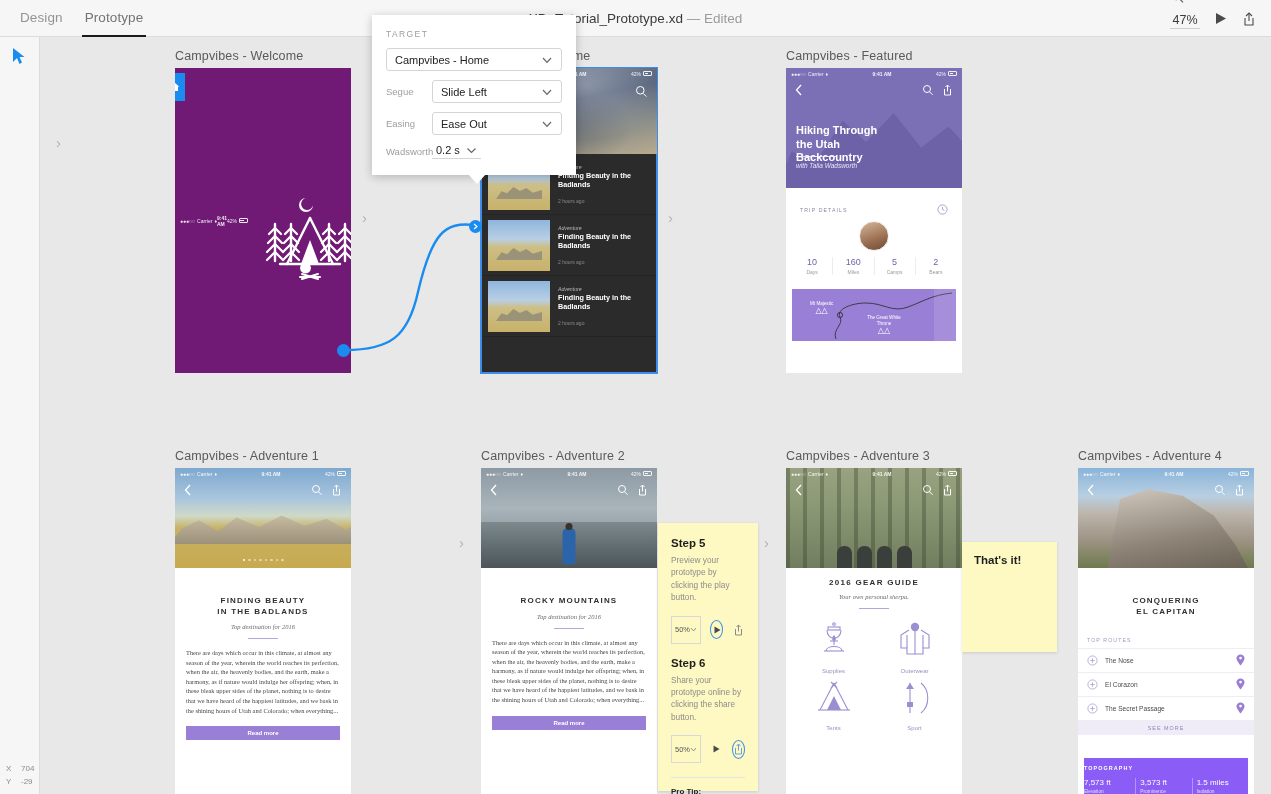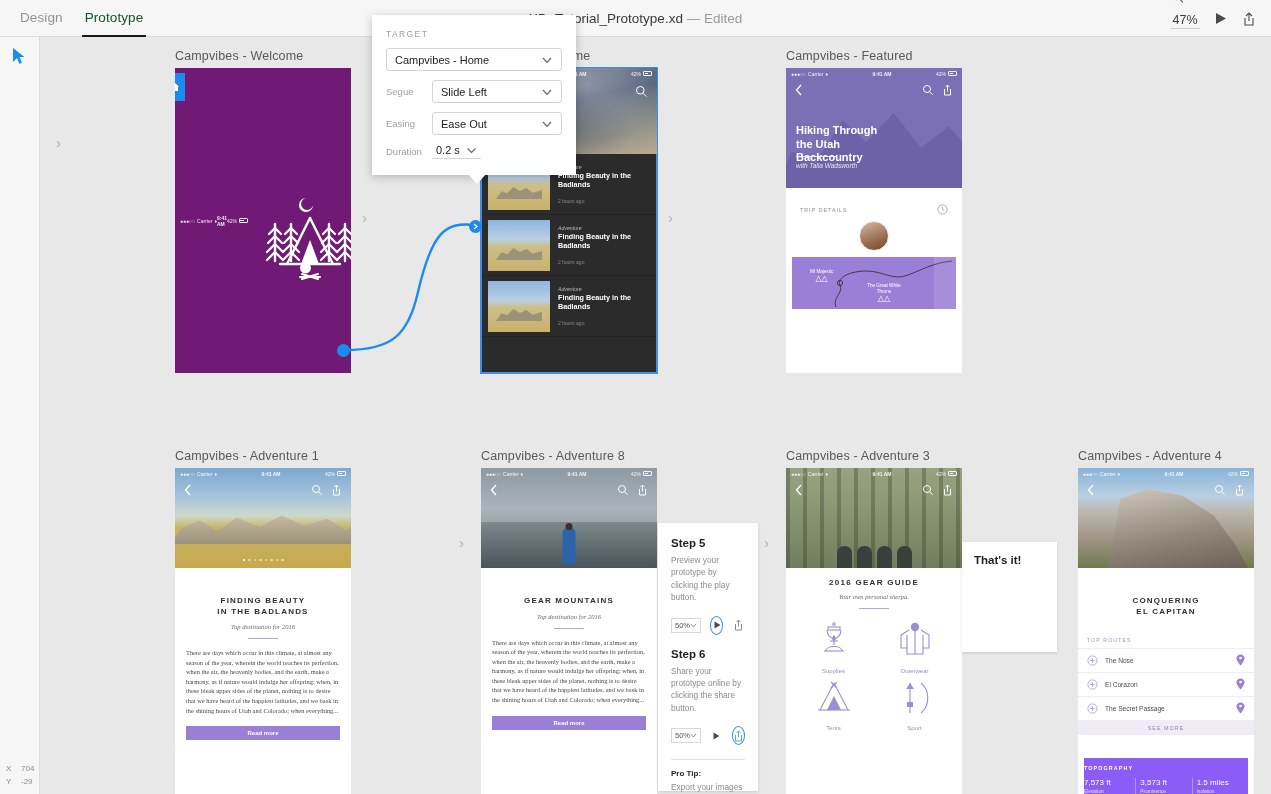--- a/index.html
+++ b/index.html
@@ -14,21 +14,21 @@
   .topbar {
     position: absolute; left: 0; top: 0; width: 1271px; height: 37px;
     background: #f6f6f6; border-bottom: 1px solid #dcdcdc;
     display: flex; align-items: center;
   }
   .tabs { display: flex; align-items: center; height: 37px; padding-left: 20px; gap: 22px; }
   .tab {
     font-size: 13.5px; color: #949494; height: 37px; line-height: 36px;
     position: relative; cursor: default; letter-spacing: .1px;
   }
-  .tab.active { color: #14532d; }
+  .tab.active { color: #737373; }
   .tab.active:after {
     content: ""; position: absolute; left: -3px; right: -3px; bottom: 0;
     height: 2px; background: #1a1a1a;
   }
   .doctitle {
     position: absolute; left: 0; right: 0; top: 0; height: 37px; line-height: 37px;
     text-align: center; font-size: 13.5px; color: #3b3b3b;
   }
   .doctitle .edited { color: #9a9a9a; }
   .topright {
@@ -228,26 +228,26 @@
   .topo { margin: 23px 6px 0; background: #8b5cf6; padding: 7px 0 9px; position: relative; }
   .topo-l { font-size: 5.4px; letter-spacing: 1.1px; color: #fff; font-weight: bold; }
   .topo-row { display: flex; margin-top: 7px; }
   .topo-c { flex: 1; border-right: 1px solid rgba(255,255,255,.35); text-align: left; padding-left: 4px; }
   .topo-c:first-child { padding-left: 0; }
   .topo-c:last-child { border-right: none; }
   .topo-v { font-size: 8px; color: #fff; }
   .topo-k { font-size: 4.8px; color: #e6ddf7; margin-top: 2px; }
 
   
-  .note { position: absolute; background: #ffffff; box-shadow: 0 1px 3px rgba(0,0,0,.13); }
+  .note { position: absolute; background: #fef9c3; box-shadow: 0 1px 3px rgba(0,0,0,.13); }
   .note-h { font-size: 11.5px; font-weight: bold; color: #1f1f1f; }
   .note-p { font-size: 8.3px; line-height: 12.4px; color: #8c8c8c; margin-top: 5px; }
   .note-row { display: flex; align-items: center; gap: 9px; margin-top: 12px; }
   .note-zoom {
-    display: flex; align-items: center; justify-content: space-between; width: 38px; height: 15px;
+    display: flex; align-items: center; justify-content: space-between; width: 38px; height: 28px;
     border: 1px solid #d8d8d8; font-size: 7.5px; color: #555; padding: 0 3px;
   }
   .ring { width: 19px; height: 19px; border-radius: 50%; border: 1px solid #3c8ee8; display: flex; align-items: center; justify-content: center; }
   .plain { width: 19px; height: 19px; display: flex; align-items: center; justify-content: center; }
   .note-div { height: 1px; background: #e4e4e4; margin: 14px 0 9px; }
   .note-tip-h { font-size: 8px; font-weight: bold; color: #1f1f1f; }
 
   
   .popup {
     position: absolute; left: 372px; top: 15px; width: 204px; background: #fff;
@@ -508,20 +508,38 @@
             <span class="trip-label">TRIP DETAILS</span>
             <span>
               <svg width="11" height="11" viewBox="0 0 11 11">
                   <circle cx="5.5" cy="5.5" r="4.6" fill="none" stroke="#9a8fc4" stroke-width=".8"></circle>
                   <line x1="5.5" y1="5.5" x2="5.5" y2="2.8" stroke="#9a8fc4" stroke-width=".8"></line>
                   <line x1="5.5" y1="5.5" x2="7.4" y2="6.4" stroke="#9a8fc4" stroke-width=".8"></line>
                 </svg>
             </span>
           </div>
           <div class="avatar"></div>
+          <div class="stats">
+            <div class="stat">
+              <div class="v">10</div>
+              <div class="l">Days</div>
+            </div>
+            <div class="stat">
+              <div class="v">160</div>
+              <div class="l">Miles</div>
+            </div>
+            <div class="stat">
+              <div class="v">5</div>
+              <div class="l">Camps</div>
+            </div>
+            <div class="stat">
+              <div class="v">2</div>
+              <div class="l">Bears</div>
+            </div>
+          </div>
         </div>
         <div class="mapband">
           <svg class="maptrail" viewBox="0 0 164 52" preserveAspectRatio="none">
             <path d="M44 50 C40 40, 52 36, 48 28 C44 20, 60 14, 74 14 C92 14, 100 24, 116 18 C130 13, 140 6, 160 4" fill="none" stroke="#3e3a48" stroke-width="1"></path>
             <circle cx="48" cy="26" r="2.6" fill="none" stroke="#3e3a48" stroke-width="1"></circle>
           </svg>
           <div class="mappin" style="left:18px; top:12px;">
             <span>Mt Majestic</span><br><span class="mapmtn">△△</span>
           </div>
           <div class="mappin" style="left:70px; top:26px; width:44px;">
@@ -583,21 +601,21 @@
           <div class="adv-title">FINDING BEAUTY<br>IN THE BADLANDS</div>
           <div class="adv-sub">Top destination for 2016</div>
           <div class="adv-rule"></div>
           <div class="adv-para">There are days which occur in this climate, at almost any season of the year, wherein the world reaches its perfection, when the air, the heavenly bodies, and the earth, make a harmony, as if nature would indulge her offspring; when, in these bleak upper sides of the planet, nothing is to desire that we have heard of the happiest latitudes, and we bask in the shining hours of Utah and Colorado; when everything...</div>
           <div class="readmore">Read more</div>
         </div>
       </div>
     </div>
 
     <div class="board" style="left:441px; top:412px;">
-      <div class="board-title">Campvibes - Adventure 8</div>
+      <div class="board-title">Campvibes - Adventure 2</div>
       <div class="phone" style="height:340px;">
         <div class="adv-hero hero-rocky">
           <div class="statusbar dark">
             <span class="sb-l">
               ●●●○○ <span>Carrier</span> ♦
             </span>
             <span class="sb-c">9:41 AM</span>
             <span class="sb-r">
               <span>42%</span>
                 <i class="batt"></i>
@@ -621,21 +639,21 @@
                     <path d="M2.5 5 L2.5 11 L8.5 11 L8.5 5" fill="none" stroke="#fff" stroke-width="1"></path>
                     <line x1="5.5" y1="1" x2="5.5" y2="7.5" stroke="#fff" stroke-width="1"></line>
                     <polyline points="3.5,3 5.5,1 7.5,3" fill="none" stroke="#fff" stroke-width="1"></polyline>
                   </svg>
               </span>
             </span>
           </div>
           <div class="hiker"></div>
         </div>
         <div class="adv-body">
-          <div class="adv-title">GEAR MOUNTAINS</div>
+          <div class="adv-title">ROCKY MOUNTAINS</div>
           <div class="adv-sub">Top destination for 2016</div>
           <div class="adv-rule"></div>
           <div class="adv-para">There are days which occur in this climate, at almost any season of the year, wherein the world reaches its perfection, when the air, the heavenly bodies, and the earth, make a harmony, as if nature would indulge her offspring; when, in these bleak upper sides of the planet, nothing is to desire that we have heard of the happiest latitudes, and we bask in the shining hours of Utah and Colorado; when everything...</div>
           <div class="readmore">Read more</div>
         </div>
       </div>
     </div>
 
     <div class="board" style="left:746px; top:412px;">
       <div class="board-title">Campvibes - Adventure 3</div>
@@ -943,21 +961,21 @@
     <div class="frm">
       <span class="lab">Easing</span>
       <span class="sel-sm">
         <span>Ease Out</span>
         <svg width="12" height="12" viewBox="0 0 12 12">
             <polyline points="2,4 6,8.3 10,4" fill="none" stroke="#666" stroke-width="1.2"></polyline>
           </svg>
       </span>
     </div>
     <div class="frm">
-      <span class="lab">Duration</span>
+      <span class="lab">Wadsworth</span>
       <span class="dur">
         <span>0.2 s</span>
         <svg width="11" height="11" viewBox="0 0 11 11">
             <polyline points="1.5,3.5 5.5,7.5 9.5,3.5" fill="none" stroke="#666" stroke-width="1.2"></polyline>
           </svg>
       </span>
     </div>
   </div>
 
 </div>

